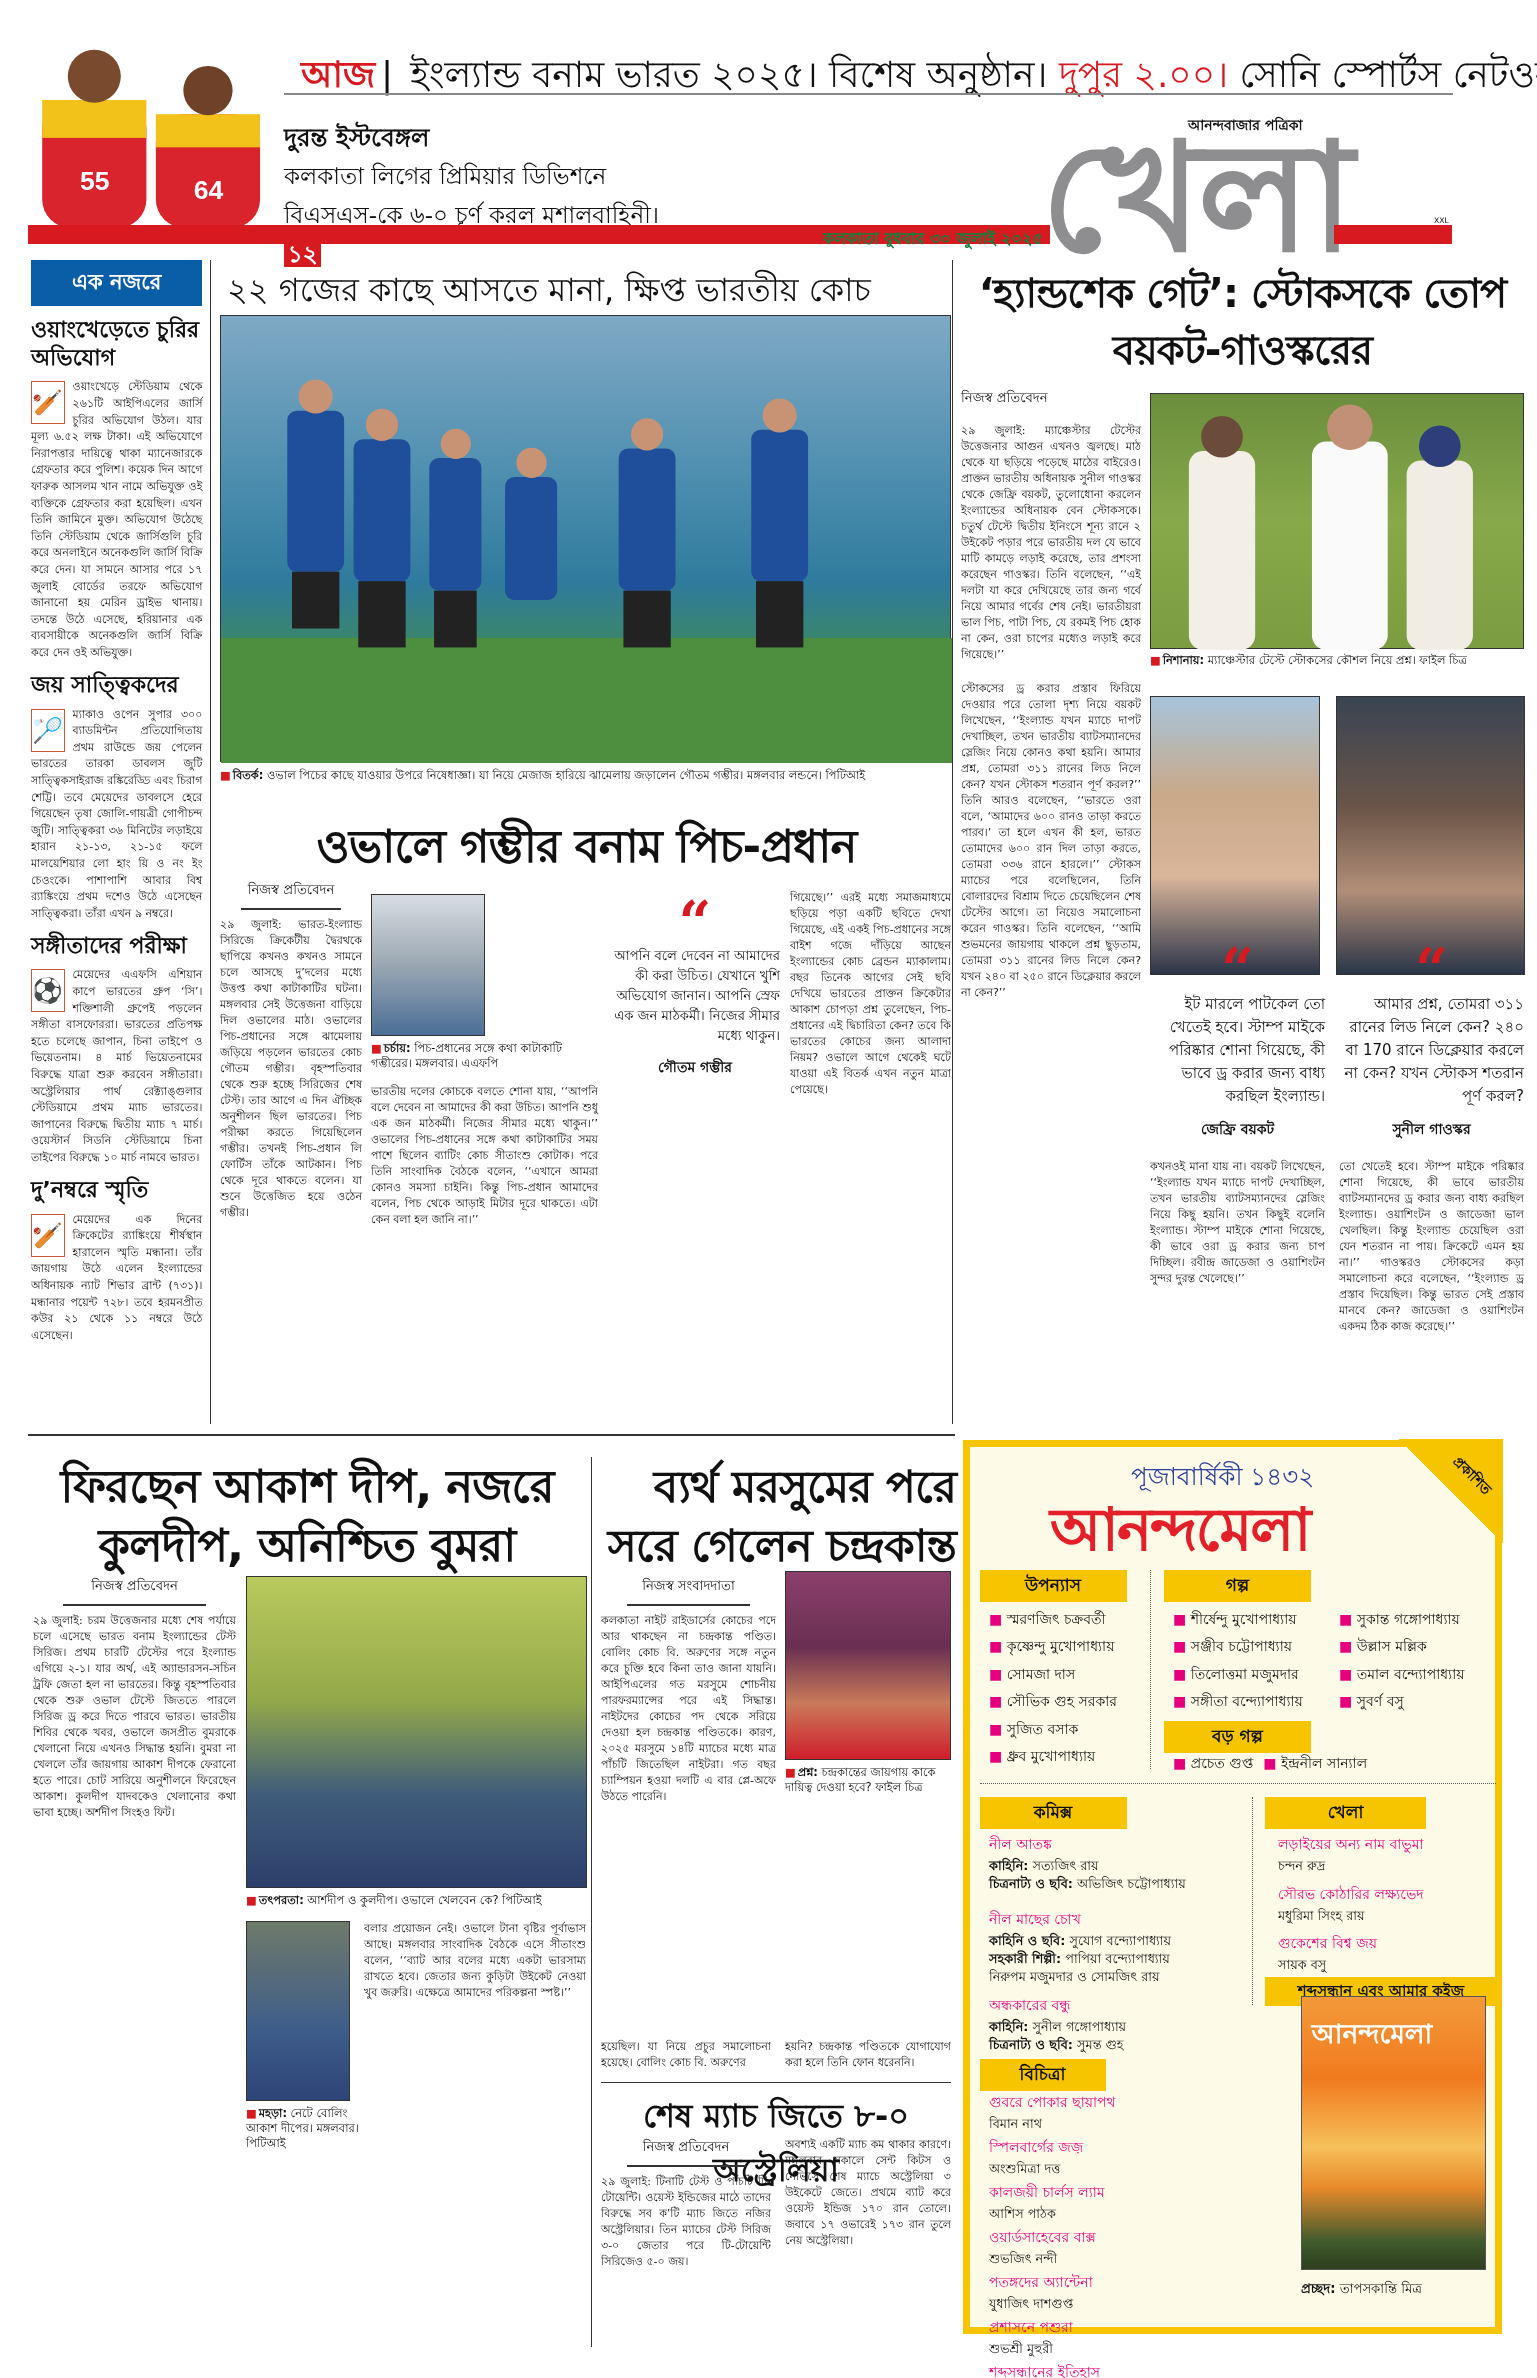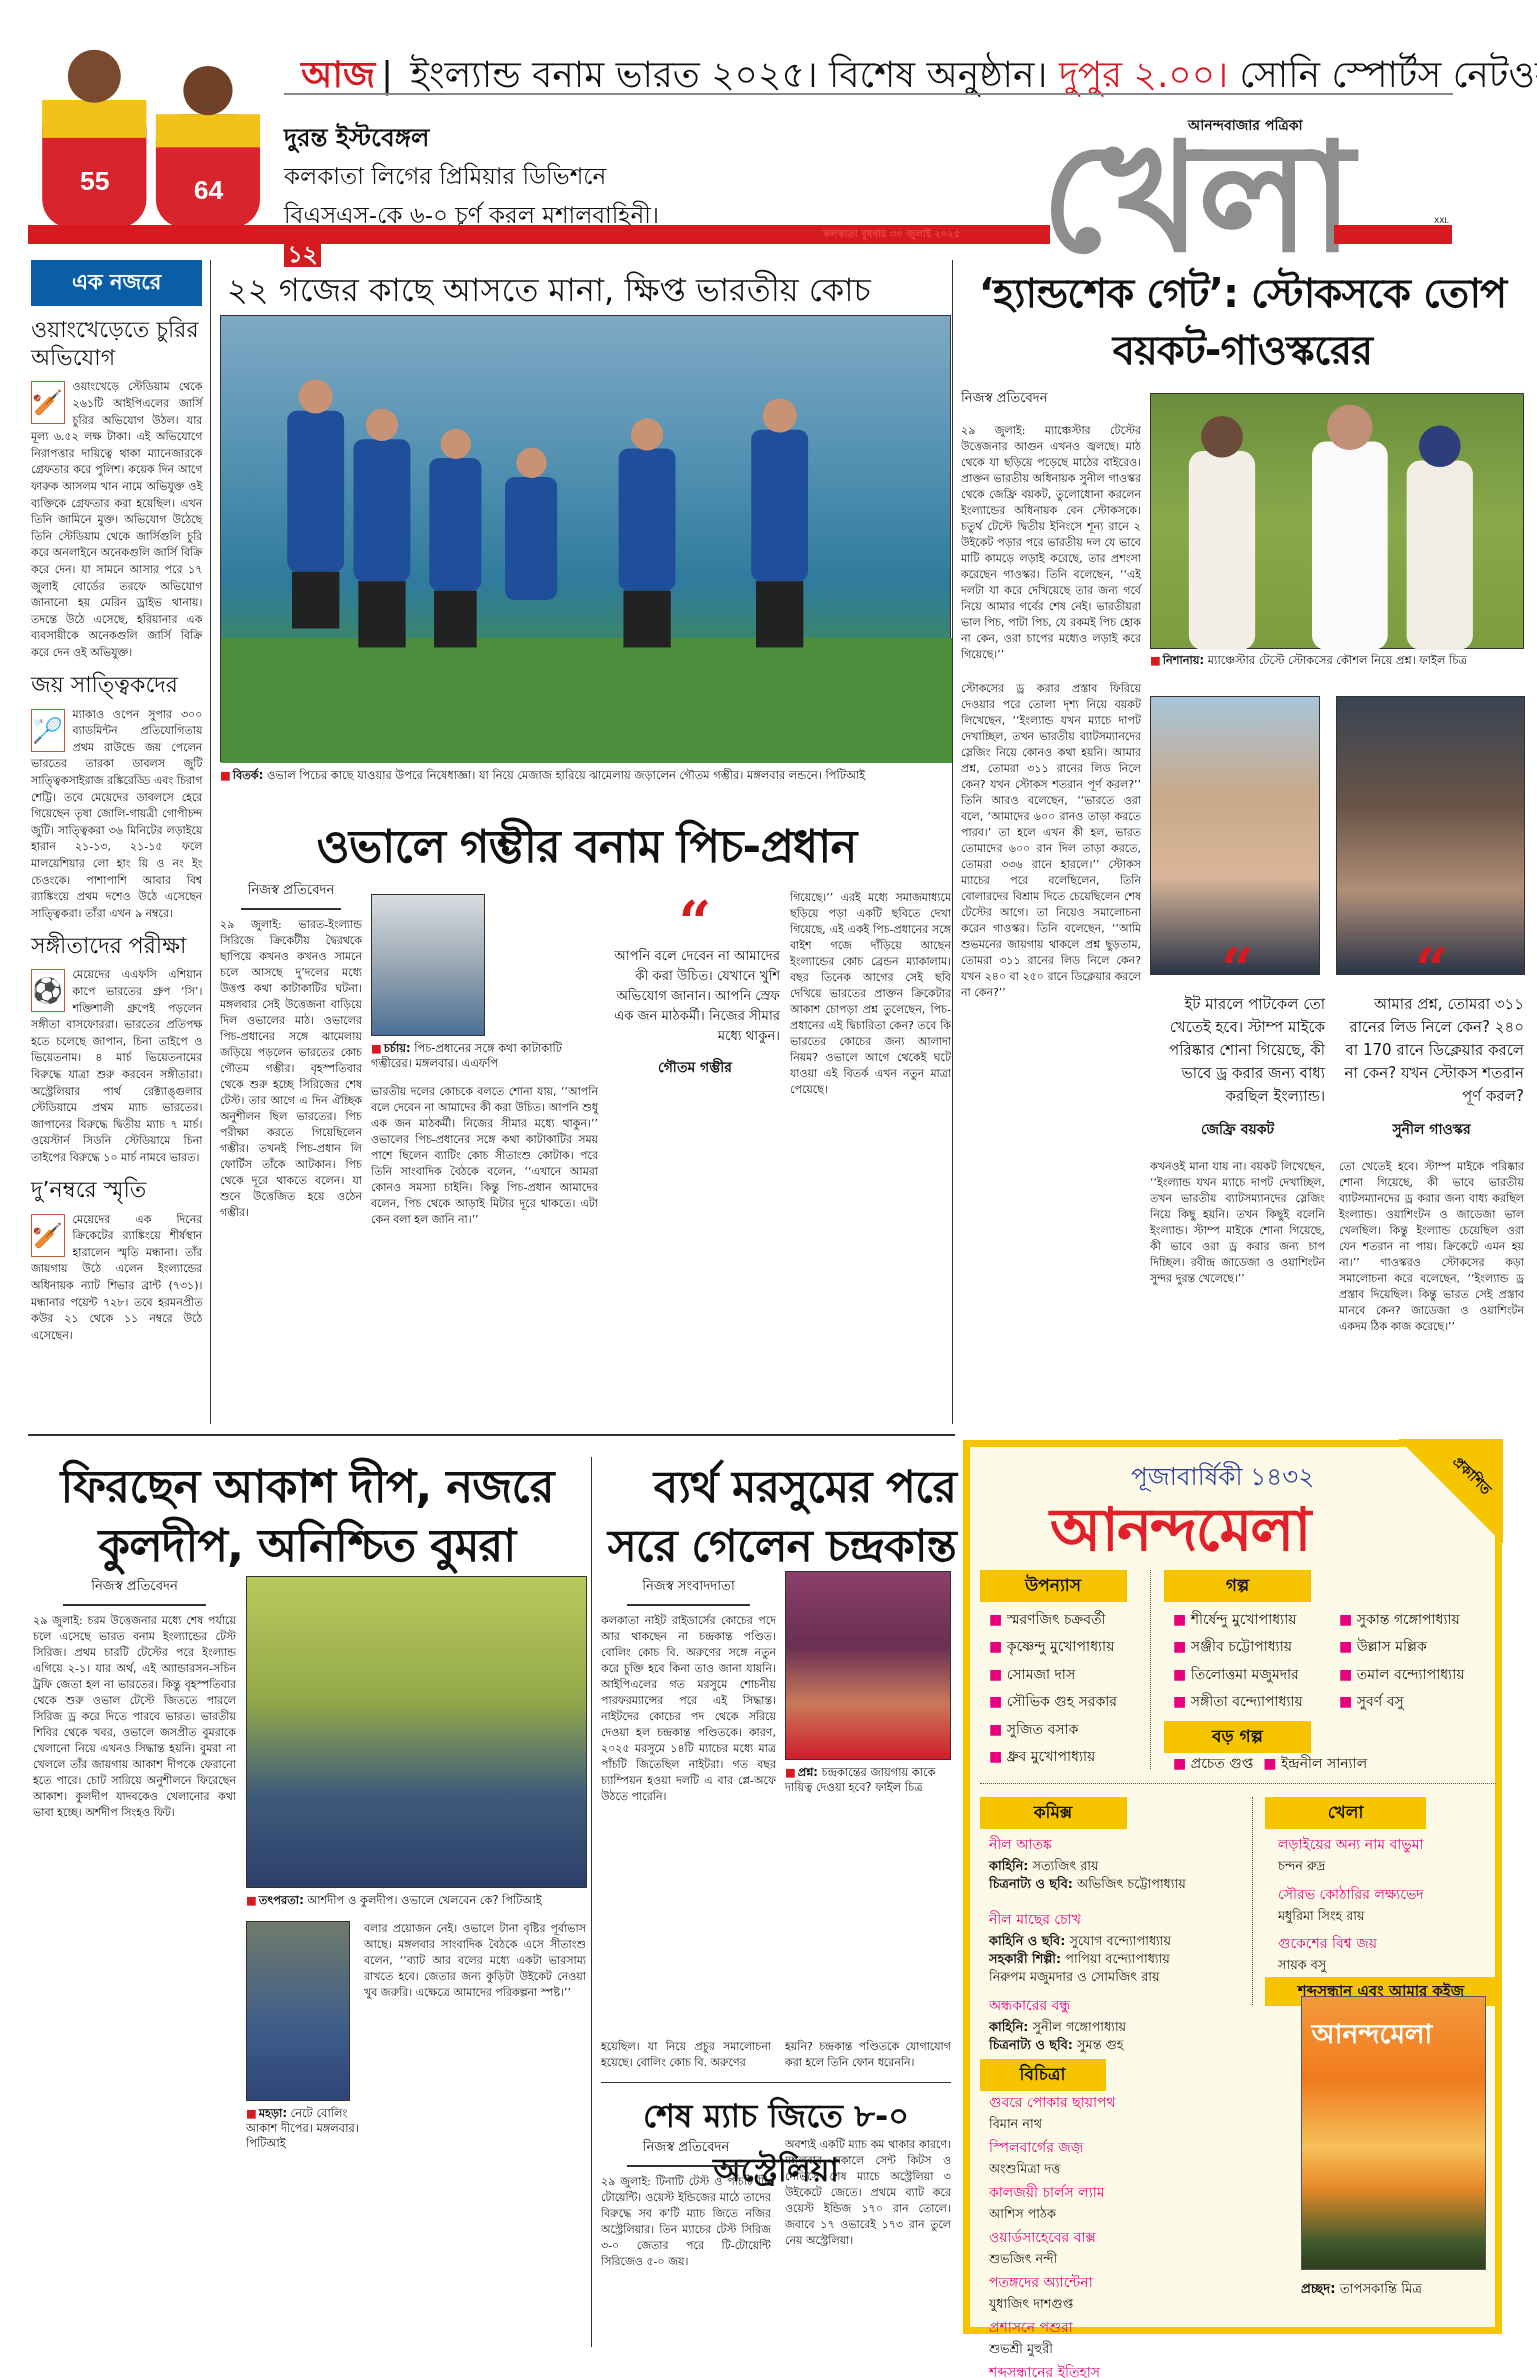--- a/index.html
+++ b/index.html
@@ -9,28 +9,28 @@
 .aaj{left:301px;top:47px;font-size:36px;color:#111;white-space:nowrap}
 .aaj .red{color:#d71920;font-weight:bold}
 .aaj .pipe{color:#111;margin:0 5.7px}
 .rule-top{left:284px;top:93px;width:1169px;height:1.9px;background:#888}
 .teaser{left:284px;top:118px;width:397px;font-size:23px;line-height:39px}
 .teaser .t1{font-weight:bold;font-size:24.6px}
 .teaser .pg{background:#d71920;color:#fff;padding:0 3.8px;font-weight:bold}
 .players{left:28px;top:43px;width:251px;height:185px}
 .redbar{left:28px;top:225px;width:1022px;height:19px;background:#d71920}
 .redbar2{left:1334px;top:225px;width:118px;height:19px;background:#d71920}
-.dateline{left:823px;top:226px;font-size:10px;color:#ef4444;font-weight:bold}
+.dateline{left:823px;top:226px;font-size:16px;color:#15803d;font-weight:bold}
 .brand-small{left:1188px;top:114px;font-size:14px;font-weight:bold}
 .logo{left:1041px;top:123px;font-size:151px;font-weight:bold;color:#8e8e90;line-height:1;letter-spacing:-3.8px}
 .tiny-code{left:1434px;top:216px;font-size:7.6px}
 
 .leftcol{left:31px;top:260px;width:180px;height:1164px;border-right:0.9px solid #333}
 .ek-najore{background:#0a5ea8;color:#fff;text-align:center;font-size:21px;font-weight:bold;padding:5.7px 0;margin-bottom:9.5px}
-.brief h3{font-size:22px;line-height:28px;font-weight:normal;margin:5.7px 0 7.6px}
+.brief h3{font-size:22px;line-height:28px;font-weight:bold;margin:5.7px 0 7.6px}
 .brief p{font-size:11px;line-height:16.6px;text-align:justify}
 .brief .ico{float:left;width:34px;height:43px;border:1.4px solid #c45a3a;margin:1.9px 7.6px 1.9px 0;display:flex;align-items:center;justify-content:center;font-size:24.6px}
 .brief{margin-bottom:9.5px}
 
 .ctop-head{left:227px;top:265px;width:719px;font-size:32px;text-align:left;border-bottom:0.9px solid #333;padding-bottom:5.7px}
 .ctop-photo{left:220px;top:315px;width:731px;height:447px;background:linear-gradient(180deg,#7fa9c4 0%,#4f8fb0 35%,#2f7b9d 60%,#3e8a58 78%,#4b8e45 100%);border:0.9px solid #333}
 .photo-cap{font-size:11.4px;line-height:15px}
 .photo-cap b:before{content:"■";color:#d71920;margin-right:1.9px}
 .ctop-cap{left:220px;top:768px;width:733px}
 .ctop-head2{left:222px;top:812px;width:729px;font-size:45px;font-weight:bold;text-align:center;letter-spacing:-0.9px}

